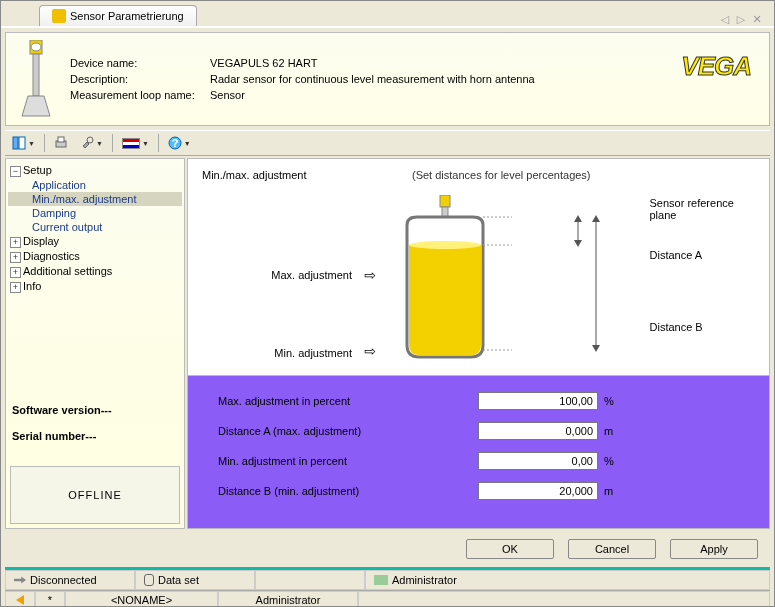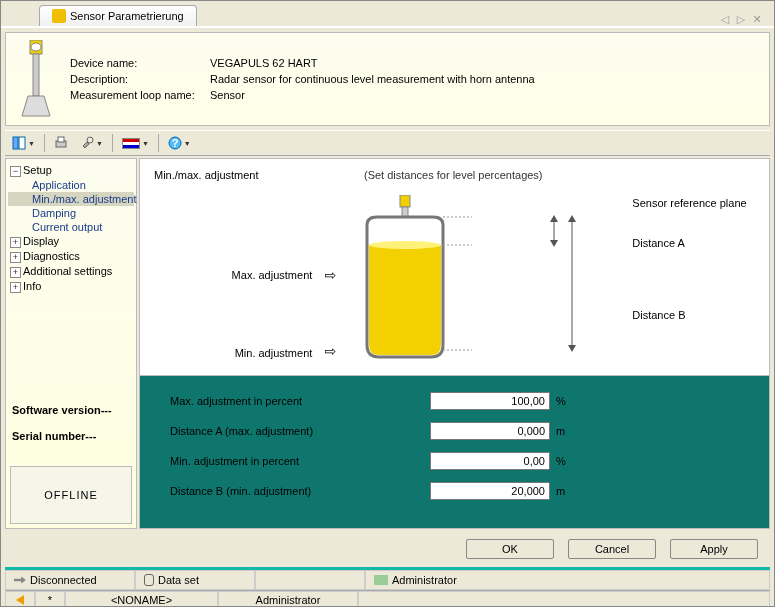--- a/index.html
+++ b/index.html
@@ -11,38 +11,38 @@
 .win-ctrl span { width: 14px; text-align: center; cursor: default; }
 .header-panel { background: linear-gradient(#fdfdf0,#ffffe8); border: 1px solid #bbb; margin: 4px; padding: 6px; display: flex; align-items: center; gap: 10px; position: relative; }
 .sensor-img { width: 48px; height: 80px; display: flex; align-items: center; justify-content: center; }
 .info-grid { display: grid; grid-template-columns: 140px auto; row-gap: 4px; }
 .brand { position: absolute; right: 18px; top: 18px; font-family: Arial Black, Arial; font-size: 26px; font-weight: 900; font-style: italic; color: #ffea00; -webkit-text-stroke: 1px #333; letter-spacing: -1px; }
 .toolbar { background: #ece9d8; border-top: 1px solid #fff; border-bottom: 1px solid #aaa; margin: 0 4px; padding: 2px; display: flex; align-items: center; gap: 2px; }
 .tb-btn { padding: 2px 4px; border: 1px solid transparent; display: flex; align-items: center; gap: 2px; }
 .tb-sep { width: 1px; height: 18px; background: #aaa; margin: 0 2px; }
 .dd-arrow { font-size: 7px; color: #333; }
 .main-area { display: flex; margin: 2px 4px; gap: 2px; }
-.tree-panel { width: 132px; background: linear-gradient(#fdfdf0,#ffffe0); border: 1px solid #bbb; display: flex; flex-direction: column; }
+.tree-panel { width: 180px; background: linear-gradient(#fdfdf0,#ffffe0); border: 1px solid #bbb; display: flex; flex-direction: column; }
 .tree { flex: 1; padding: 4px 2px; }
 .tree-item { padding: 1px 2px; white-space: nowrap; color: #1a3b8a; }
 .tree-item.root { color: #000; }
 .tree-item.sel { background: #d6d6c0; }
 .tree-exp { display: inline-block; width: 11px; height: 11px; border: 1px solid #888; text-align: center; line-height: 9px; font-size: 9px; margin-right: 2px; color: #333; background: #fff; }
 .tree-indent { display: inline-block; width: 22px; }
 .tree-info { padding: 6px; }
 .tree-info .row { display: flex; justify-content: flex-start; margin-bottom: 14px; font-weight: bold; }
 .offline-box { margin: 4px; height: 58px; border: 1px solid #bbb; display: flex; align-items: center; justify-content: center; background: #f5f5e8; letter-spacing: 1px; }
 .content-panel { flex: 1; display: flex; flex-direction: column; }
 .content-top { background: #fff; border: 1px solid #bbb; padding: 10px 14px; }
 .ct-head { display: flex; align-items: center; margin-bottom: 14px; }
 .ct-title { width: 210px; }
 .ct-hint { color: #333; }
 .dlabel { width: 150px; text-align: right; }
 .darrow { width: 24px; text-align: center; font-size: 14px; }
-.content-bot { background: #0f766e; border: 1px solid #bbb; border-top: none; padding: 16px 30px; }
+.content-bot { background: #8b5cf6; border: 1px solid #bbb; border-top: none; padding: 16px 30px; }
 .frow { display: flex; align-items: center; margin-bottom: 12px; }
 .flabel { width: 260px; }
 .finput { width: 120px; text-align: right; padding: 2px 4px; border: 1px solid #777; background: #fff; font-size: 11px; }
 .funit { width: 20px; padding-left: 6px; }
 .btn-row { display: flex; justify-content: flex-end; gap: 14px; padding: 8px 12px; margin: 0 4px; }
 .btn { width: 88px; padding: 3px 0; background: #ece9d8; border: 1px solid #888; border-radius: 2px; text-align: center; }
 .status-bar { display: flex; border-top: 3px solid #14b8a6; margin: 0 4px; }
 .sb-cell { border: 1px solid #ccc; padding: 3px 8px; display: flex; align-items: center; gap: 4px; }
 .sb-cell.grow { flex: 1; }
 .status-bar2 { display: flex; border-top: 1px solid #aaa; margin: 0 4px; }
@@ -79,20 +79,21 @@
     </svg>
   </div>
   <div class="info-grid">
     <div>Device name:</div>
     <div>VEGAPULS 62 HART</div>
     <div>Description:</div>
     <div>Radar sensor for continuous level measurement with horn antenna</div>
     <div>Measurement loop name:</div>
     <div>Sensor</div>
   </div>
+  <div class="brand">VEGA</div>
 </div>
 
 <div class="toolbar">
   <div class="tb-btn">
       <svg width="14" height="14">
         <rect x="1" y="1" width="5" height="12" fill="#6af" stroke="#06a"></rect>
         <rect x="7" y="1" width="6" height="12" fill="#fff" stroke="#06a"></rect>
       </svg>
       <span class="dd-arrow">▼</span>
     </div>

